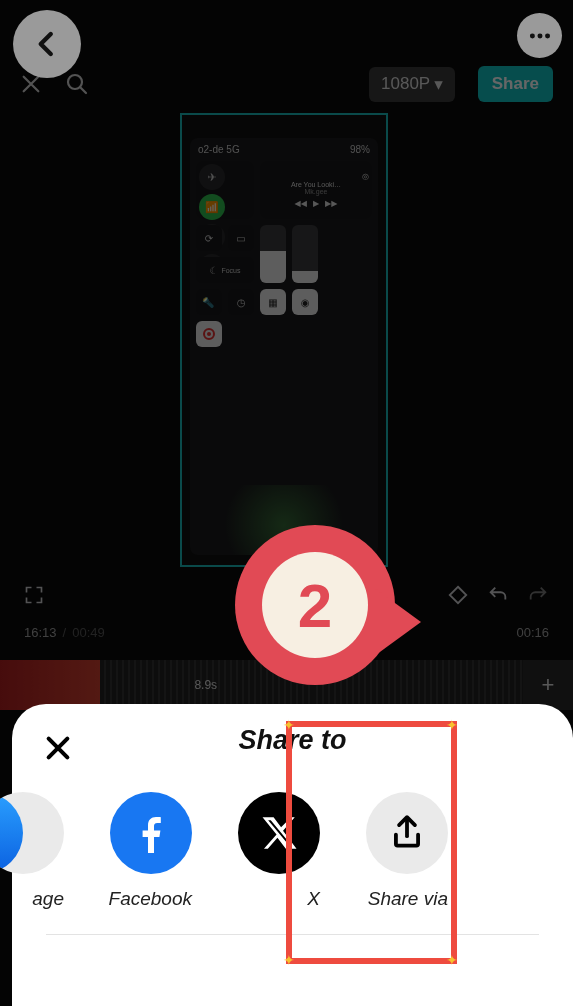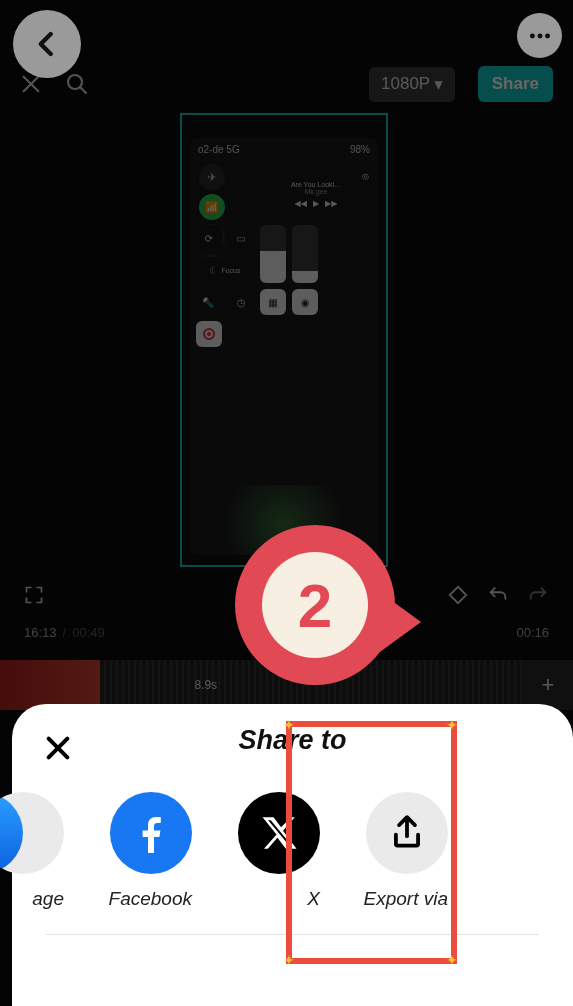--- a/index.html
+++ b/index.html
@@ -284,21 +284,21 @@
       <span class="share-label">X</span>
     </div>
     <div class="share-item">
       <div class="share-icon ic-via">
         <svg width="38" height="38" viewBox="0 0 24 24" stroke="#000" stroke-width="2.4" fill="none" stroke-linecap="round" stroke-linejoin="round">
             <path d="M12 3v11"></path>
             <path d="M7 7l5-5 5 5"></path>
             <path d="M5 13v6a1 1 0 0 0 1 1h12a1 1 0 0 0 1-1v-6"></path>
           </svg>
       </div>
-      <span class="share-label">Export via</span>
+      <span class="share-label">Share via</span>
     </div>
   </div>
   <hr class="hr">
 </div>
 
 <div class="hl-box">
   <span class="star s1">✦</span>
   <span class="star s2">✦</span>
   <span class="star s3">✦</span>
   <span class="star s4">✦</span>

